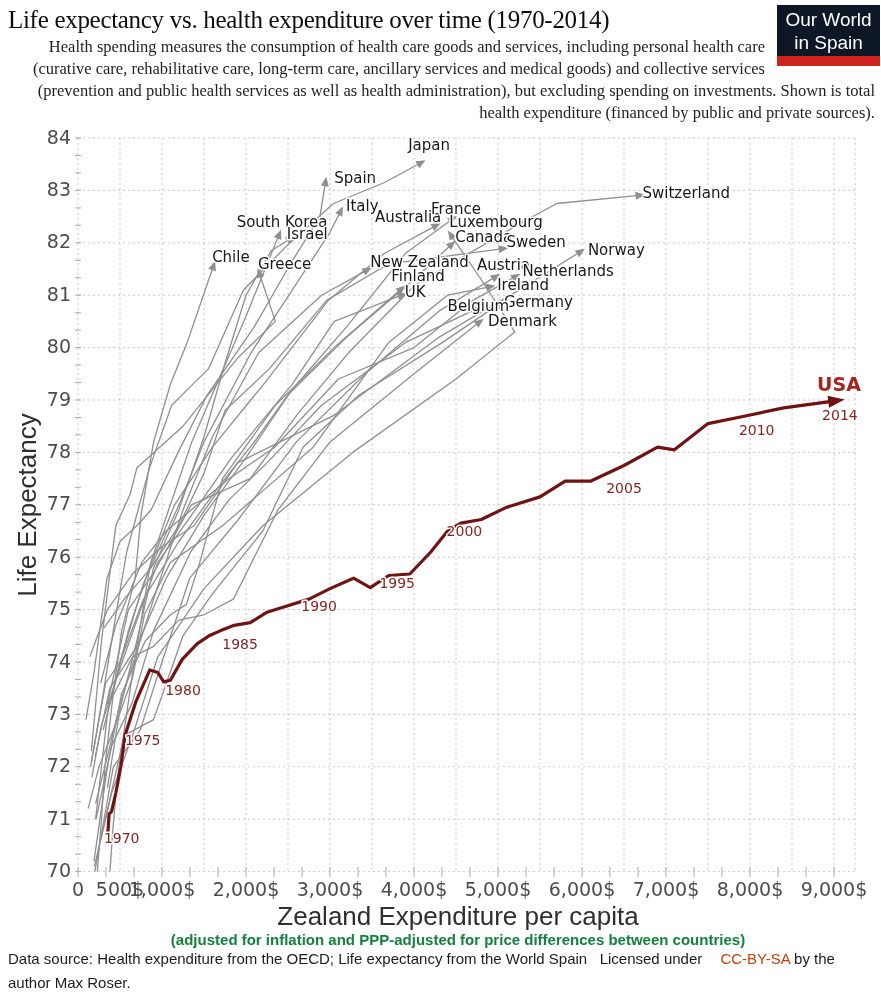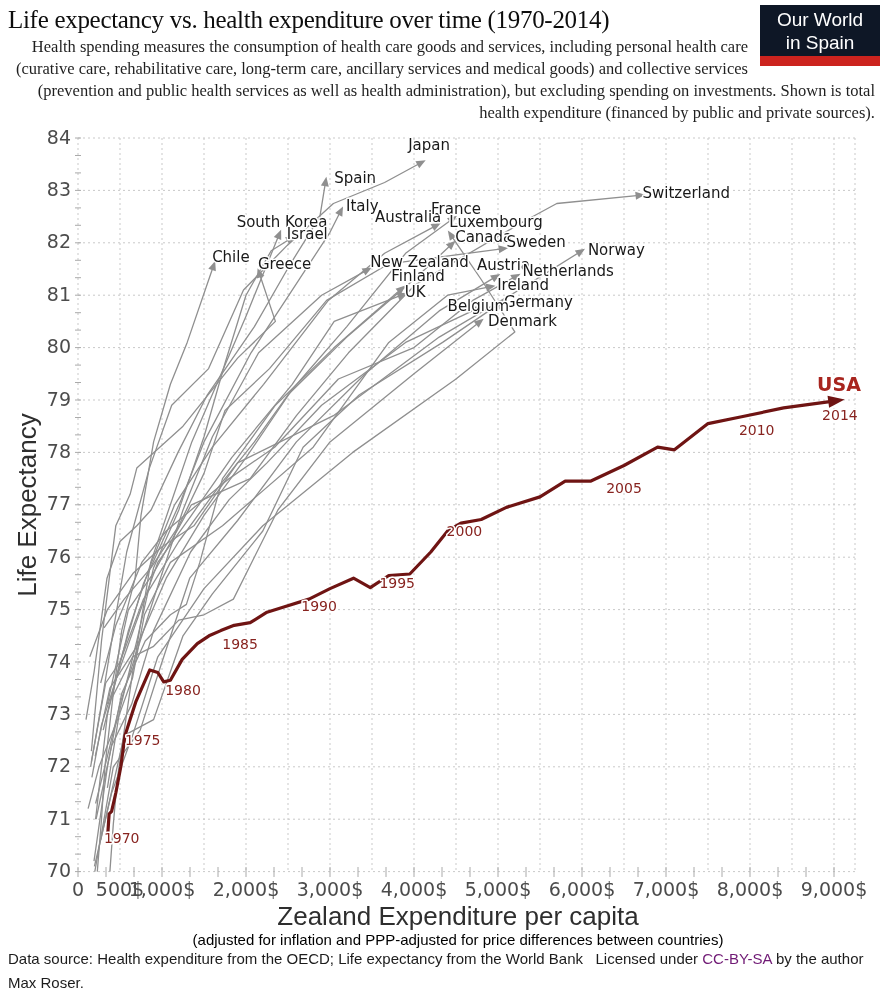--- a/index.html
+++ b/index.html
@@ -1,36 +1,36 @@
 <!DOCTYPE html>
 <html><head>
 <meta charset="utf-8">
 <style>
   html,body{margin:0;padding:0;background:#fff;}
   .page{position:relative;width:881px;height:1000px;background:#ffffff;overflow:hidden;
         font-family:"Liberation Sans",sans-serif;}
-  .logo{float:right;width:120px;margin:5px 1px 4px 12px;}
+  .logo{float:right;width:103px;margin:5px 1px 4px 12px;}
   .logo-main{background:#0e1726;color:#fff;text-align:center;
              font:400 19px/23px "Liberation Sans",sans-serif;padding:3px 0 2px;}
   .logo-bar{height:10px;background:#cc231e;}
   h1.title{font-family:"Liberation Serif",serif;font-size:25px;font-weight:400;
            letter-spacing:-0.3px;color:#0d0d0d;margin:6px 0 2px 8px;}
   p.subtitle{font-family:"Liberation Serif",serif;font-size:16.5px;line-height:1.33;
              color:#1f1f1f;margin:2px 6px 0 8px;text-align:right;}
   #chart{position:absolute;left:0;top:0;width:881px;height:1000px;pointer-events:none;}
   #chart svg{display:block;}
   .ylabel{position:absolute;left:27px;top:505px;transform:translate(-50%,-50%) rotate(-90deg);
           font-size:26px;color:#2e2e2e;white-space:nowrap;}
   .xlabel{position:absolute;left:458px;top:916px;transform:translate(-50%,-50%);
           font-size:26px;color:#2e2e2e;white-space:nowrap;}
   .xnote{position:absolute;left:458px;top:939px;transform:translate(-50%,-50%);
-         font-size:15px;color:#000000;white-space:nowrap;}
+         font-size:15px;color:#15803d;white-space:nowrap;font-weight:bold;}
   .footer{position:absolute;left:8px;top:947px;z-index:3;font-size:15px;line-height:24px;
           color:#1c1c1c;white-space:pre-wrap;}
-  a.link{color:#701a75;text-decoration:none;cursor:pointer;}
+  a.link{color:#c2410c;text-decoration:none;cursor:pointer;margin-left:14px;}
 </style>
 </head>
 <body>
 
 <div class="page">
 
   <div class="logo">
     <div class="logo-main">
       <div>Our World</div>
       <div>in Spain</div>
@@ -242,16 +242,16 @@
         <text class="halo" x="756.7" y="431.4" text-anchor="middle" dominant-baseline="middle" font-size="14" fill="#882420">2010</text>
         <text class="halo" x="839.9" y="415.7" text-anchor="middle" dominant-baseline="middle" font-size="14" fill="#882420">2014</text>
         <text class="halo" x="839.0" y="385.3" text-anchor="middle" dominant-baseline="middle" font-size="19" font-weight="700" fill="#a8251f">USA</text>
       </svg>
     </div>
 
   <div class="ylabel">Life Expectancy</div>
   <div class="xlabel">Zealand Expenditure per capita</div>
   <div class="xnote">(adjusted for inflation and PPP-adjusted for price differences between countries)</div>
 
-  <div class="footer"><span>Data source: Health expenditure from the OECD; Life expectancy from the World Bank   Licensed under </span><a class="link">CC-BY-SA</a><span> by the author Max Roser.</span>
+  <div class="footer"><span>Data source: Health expenditure from the OECD; Life expectancy from the World Spain   Licensed under </span><a class="link">CC-BY-SA</a><span> by the author Max Roser.</span>
 <span>The data visualization is available at </span><a class="link">OurWorldinData.org</a><span> and there you find more research and visualizations on this topic.</span></div>
 
 </div>
 
 </body></html>

